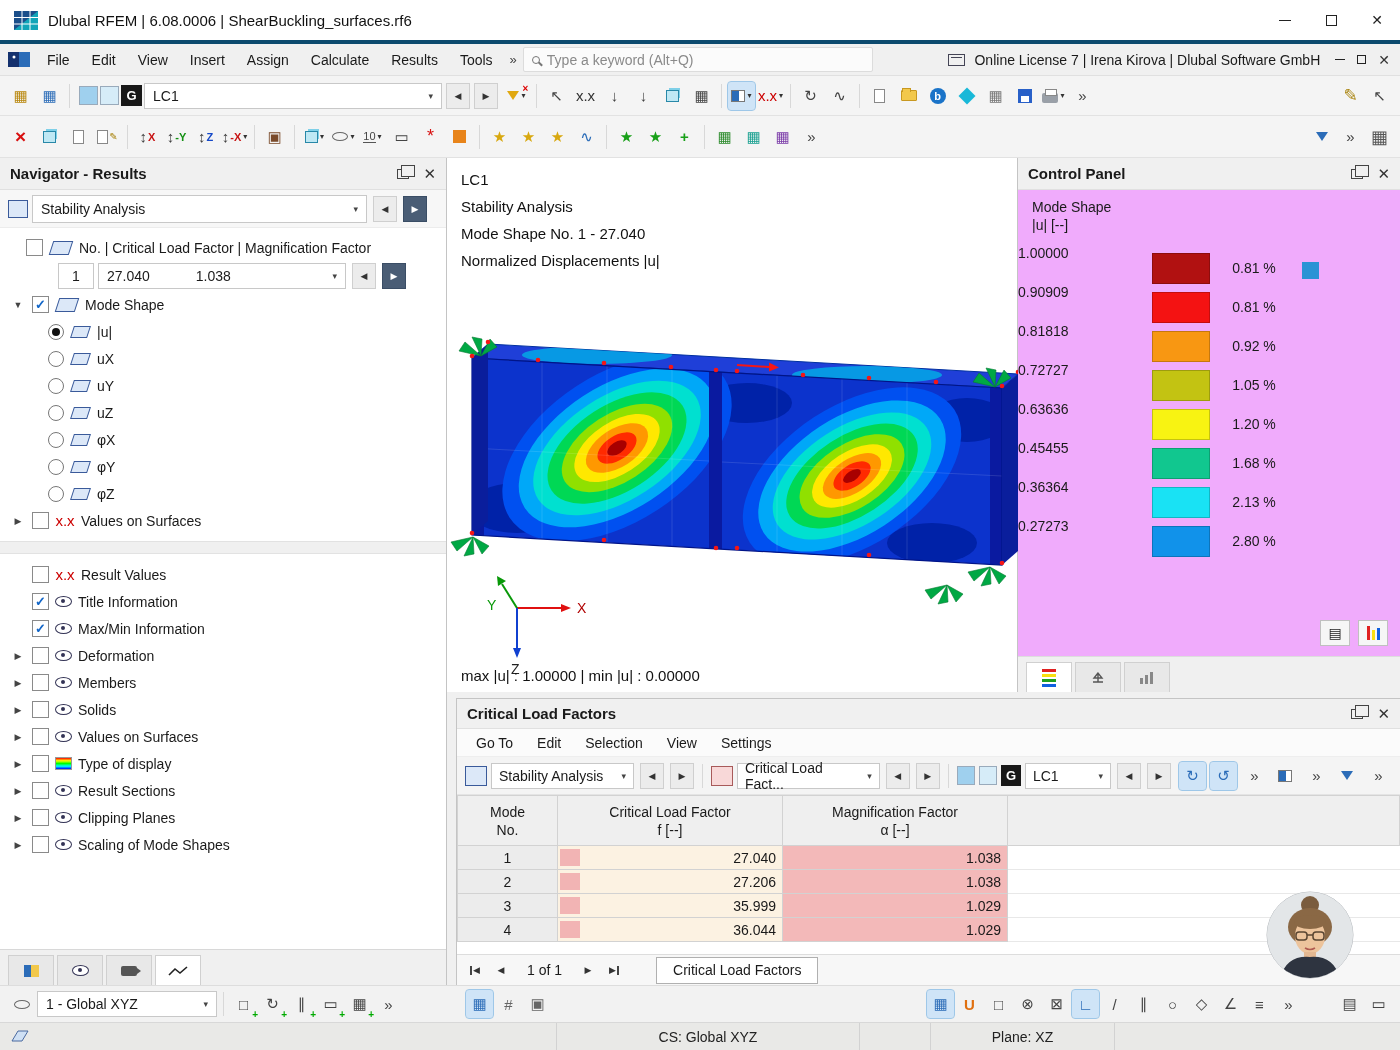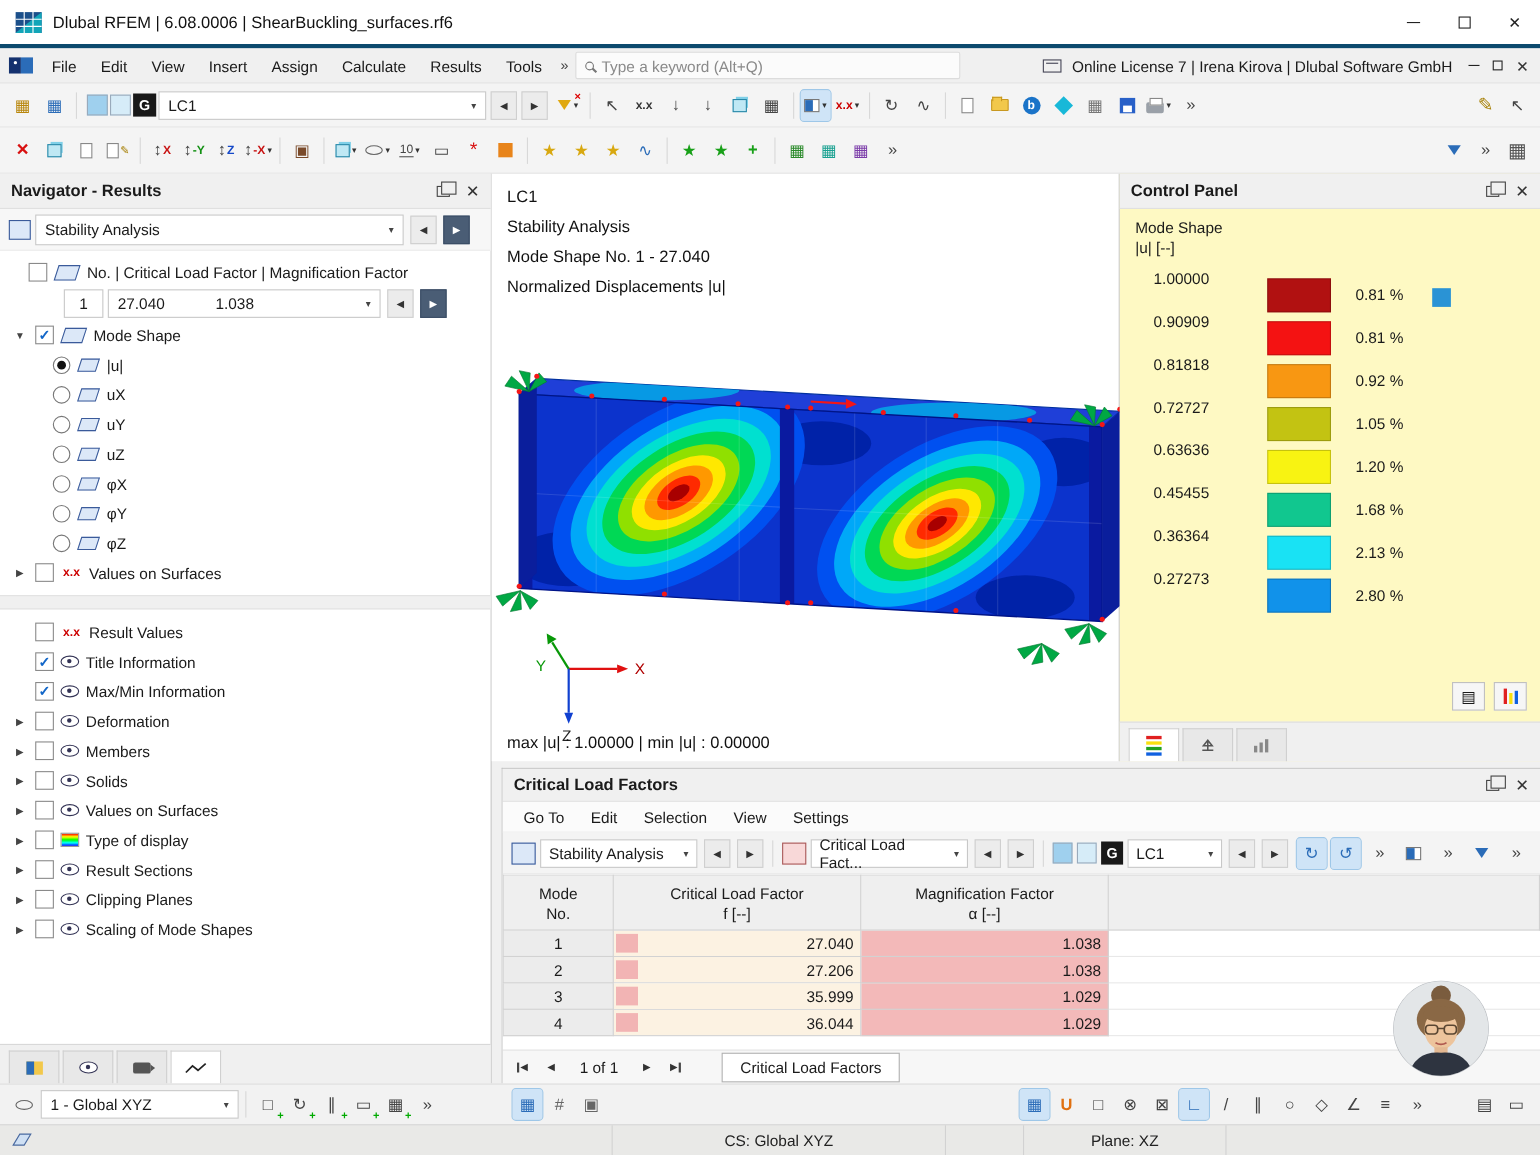--- a/index.html
+++ b/index.html
@@ -47,21 +47,21 @@
 .save-i{width:14px;height:14px;background:#2860c8;position:relative;display:block}
 .save-i::after{content:"";position:absolute;left:3px;bottom:1px;width:8px;height:6px;background:#fff}
 .print-i{width:16px;height:10px;background:#9aa0a8;border-radius:2px;position:relative;display:block;margin-top:4px}
 .print-i::before{content:"";position:absolute;left:3px;top:-4px;width:10px;height:5px;background:#fff;border:1px solid #888}
 .bcir{width:16px;height:16px;border-radius:50%;background:#1a73c8;color:#fff;font-size:11px;font-weight:bold;display:flex;align-items:center;justify-content:center}
 .gsq{width:12px;height:12px;background:#18b8d8;transform:rotate(45deg);display:block}
 .oval{width:16px;height:9px;border:1.6px solid #666;border-radius:50%;display:block}
 .brick{width:13px;height:13px;background:#e8841a;display:block}
 .halfblue{width:14px;height:12px;background:#fff;border:1px solid #777;position:relative;display:block}
 .halfblue::after{content:"";position:absolute;left:0;top:0;width:7px;height:100%;background:#2b6cb8}
-.xxx-t{font-size:11px;font-weight:bold;color:#c00;letter-spacing:0}
+.xxx-t{font-size:15px;font-weight:normal;color:#c00;letter-spacing:0}
 .gplus::after{content:"+";position:absolute;right:-1px;bottom:-2px;color:#0a0;font-size:10px;font-weight:bold}
 .lc-sel{display:flex;align-items:center;height:28px;gap:2px;margin:0 3px}
 .lc-sq{width:19px;height:19px;border:1px solid #9ab}
 .lc-g{width:21px;height:21px;background:#181818;color:#fff;display:flex;align-items:center;justify-content:center;font-weight:bold;font-size:13px}
 .lc-field{height:26px;background:#fff;border:1px solid #c8c8c8;display:flex;align-items:center;padding:0 8px}
 .arrow-btn{width:24px;height:26px;background:#ececec;border:1px solid #cfcfcf;display:flex;align-items:center;justify-content:center;font-size:9px;color:#333;margin-left:2px;flex:none}
 .arrow-btn.dark{background:#4a5d75;border-color:#3a4d65;color:#fff}
 .ddg{font-size:9px;color:#444}
 
 
@@ -98,26 +98,26 @@
 .cam{width:16px;height:10px;background:#555;border-radius:2px;position:relative}
 .cam::after{content:"";position:absolute;right:-4px;top:2px;border-left:4px solid #555;border-top:3px solid transparent;border-bottom:3px solid transparent}
 
 
 .viewport{position:absolute;left:447px;top:158px;width:571px;height:534px;background:#fff;border-right:1px solid #c4c4c4}
 .vp-info{position:absolute;left:14px;top:8px;font-size:15px;line-height:27px;color:#111}
 .vp-status{position:absolute;left:14px;bottom:8px;font-size:15px;color:#111}
 .vp-svg{position:absolute;left:0;top:0}
 
 
-.cp{position:absolute;left:1018px;top:158px;width:382px;height:534px;background:#fef9c3}
+.cp{position:absolute;left:1018px;top:158px;width:382px;height:534px;background:#f0abfc}
 .cp-sub{padding:9px 0 0 14px;font-size:14px}
 .cp-sub2{padding:2px 0 6px 14px;font-size:14px}
 .scale{position:relative;padding-top:14px}
 .srow{height:39px;display:flex;align-items:flex-start}
-.sval{width:112px;text-align:center;font-size:14px;margin-top:-8px}
+.sval{width:112px;text-align:left;font-size:14px;margin-top:-8px}
 .sblock{width:58px;height:31px;margin-left:22px;border:1px solid rgba(0,0,0,.2)}
 .spct{width:88px;text-align:center;font-size:14px;margin-top:7px}
 .cp-marker{position:absolute;left:284px;top:104px;width:17px;height:17px;background:#2a93d5}
 .cp-btns{position:absolute;right:12px;bottom:46px;display:flex;gap:8px}
 .cp-btn{width:30px;height:26px;border:1px solid #c0c0c0;background:#f6f6f6;display:flex;align-items:center;justify-content:center;gap:2px}
 .colbars{display:flex;gap:2px;align-items:flex-end;height:14px}
 .colbars i{width:3px;display:block}
 .cp-tabs{position:absolute;bottom:0;left:0;right:0;height:36px;background:#f0f0f0;border-top:1px solid #ddd;display:flex;align-items:flex-end;padding-left:8px;gap:3px}
 .legend-ic{display:flex;flex-direction:column;gap:2px}
 .legend-ic i{width:14px;height:3px;display:block}

